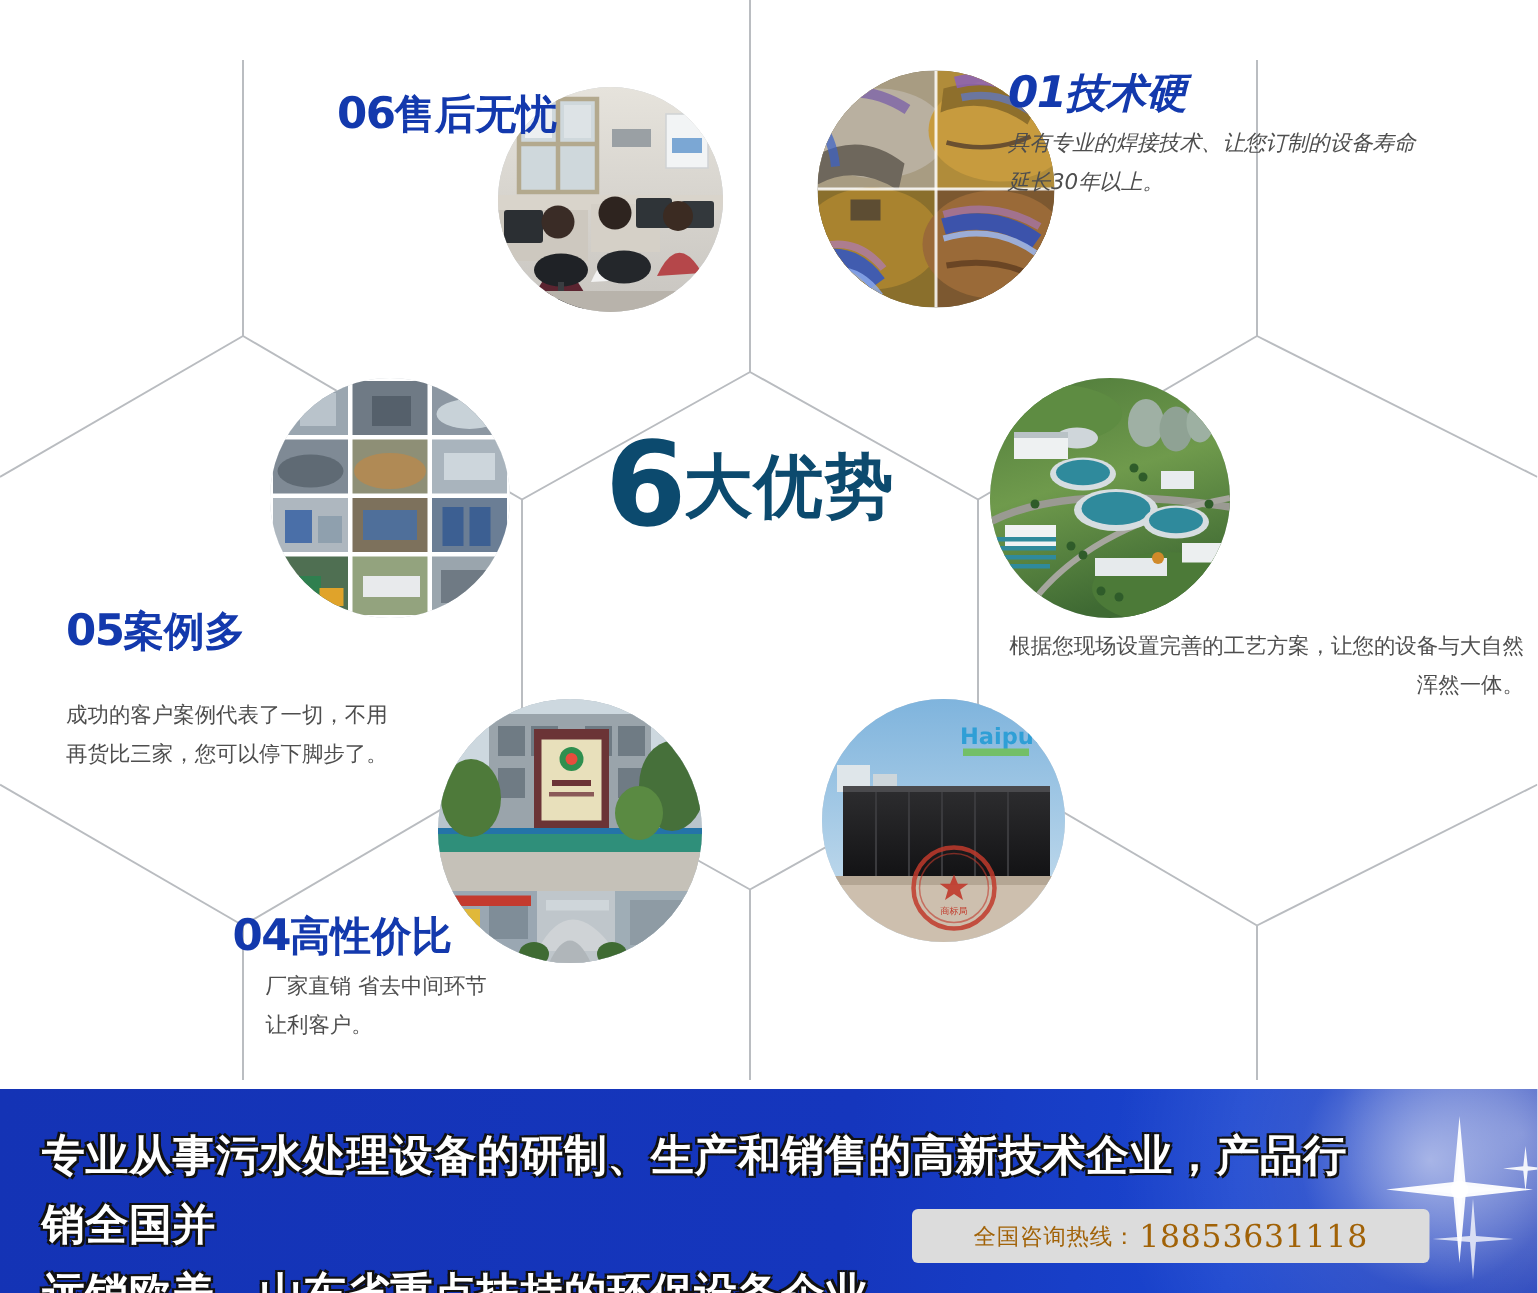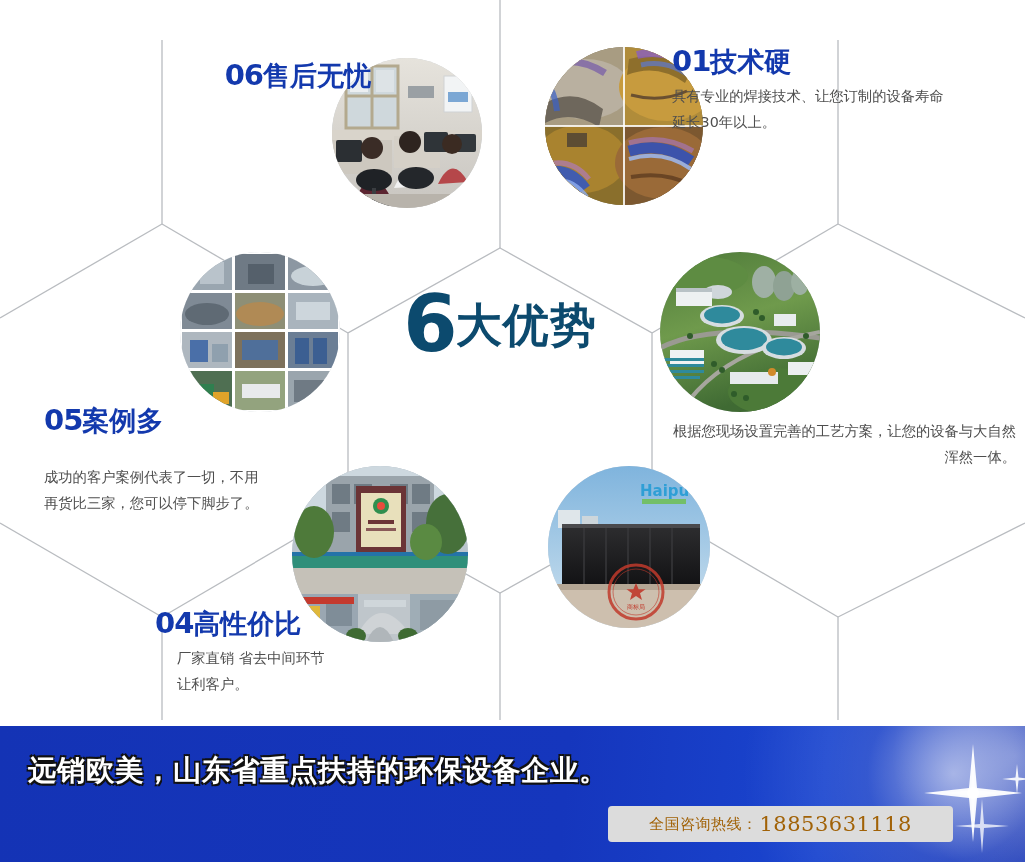--- a/index.html
+++ b/index.html
@@ -197,21 +197,21 @@
         <path d="M84 104 q34 -10 62 10" stroke="#2b4fc0" stroke-width="11" fill="none" opacity=".85"></path>
         <path d="M84 112 q34 -10 62 10" stroke="#9cb8f2" stroke-width="4" fill="none" opacity=".85"></path>
         <path d="M84 96 q34 -10 64 8" stroke="#a878c8" stroke-width="5" fill="none" opacity=".6"></path>
         <path d="M86 130 q34 -6 60 8" stroke="#6a4524" stroke-width="4" fill="none"></path>
       </g>
       <line x1="79" y1="0" x2="79" y2="158" stroke="#ffffff" stroke-width="2" opacity=".85"></line>
       <line x1="0" y1="79" x2="158" y2="79" stroke="#ffffff" stroke-width="2" opacity=".85"></line>
     </svg>
   </div>
 
-  <div class="block ta-l" style="left:672px;top:46px;width:320px;">
+  <div class="block ta-l" style="left:672px;top:46px;width:320px;font-style:italic;">
     <div class="head">
       <span class="num">01</span><span>技术硬</span>
     </div>
     <div class="desc" style="width:278px;">具有专业的焊接技术、让您订制的设备寿命延长30年以上。</div>
   </div>
 
   <div class="photo" style="left:180px;top:252px;width:160px;height:160px;">
     <svg viewBox="0 0 160 160">
       <rect width="160" height="160" fill="#ffffff"></rect>
       <g>
@@ -430,20 +430,21 @@
       <circle cx="55" cy="55" r="6" fill="#ffffff" opacity=".9"></circle>
     </svg>
     <svg class="spark" style="left:1000px;top:36px;width:34px;height:34px;" viewBox="0 0 34 34">
       <polygon points="17,2 18.5,15.5 32,17 18.5,18.5 17,32 15.5,18.5 2,17 15.5,15.5" fill="#ffffff" opacity=".9"></polygon>
     </svg>
     <svg class="spark" style="left:952px;top:70px;width:60px;height:60px;" viewBox="0 0 60 60">
       <polygon points="30,3 32,28 57,30 32,32 30,57 28,32 3,30 28,28" fill="#ffffff" opacity=".75"></polygon>
     </svg>
 
     <div class="banner-text">
+      <div>专业从事污水处理设备的研制、生产和销售的高新技术企业，产品行销全国并</div>
       <div>远销欧美，山东省重点扶持的环保设备企业。</div>
     </div>
   </div>
 
   <div class="phone-pill">
     <span class="lbl">全国咨询热线：</span>
       <span class="num">18853631118</span>
   </div>
 
 </div>

